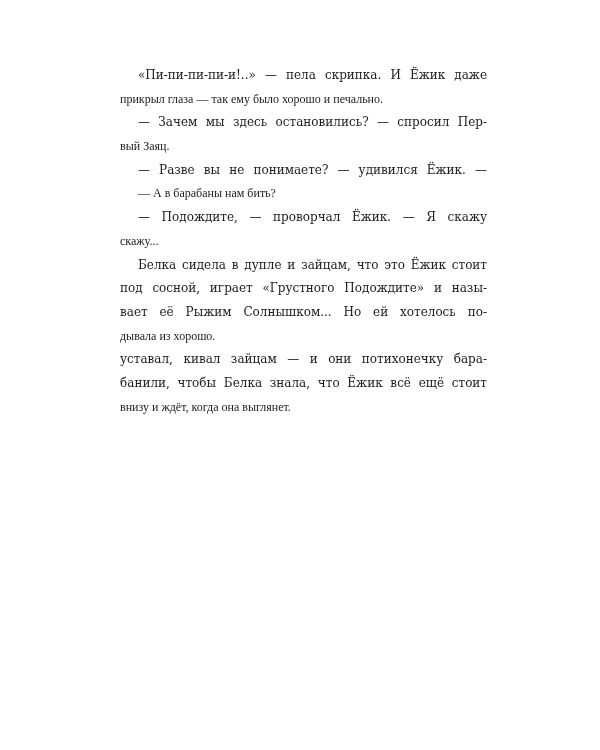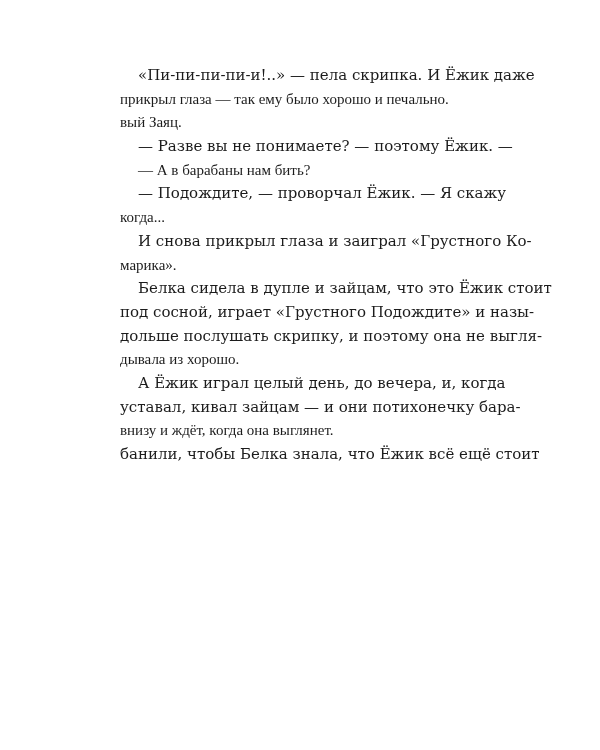--- a/index.html
+++ b/index.html
@@ -19,21 +19,21 @@
       width: 600px;
       height: 750px;
       background: #ffffff;
     }
     .text-block {
       position: absolute;
       left: 120px;
       top: 64px;
       width: 367px;
       font-family: "DejaVu Serif", "Liberation Serif", serif;
-      font-size: 15px;
+      font-size: 12px;
       color: #1c1c1c;
     }
     .line {
       height: 23.7px;
       line-height: 23.7px;
       white-space: nowrap;
       text-align: justify;
       text-align-last: justify;
       overflow: visible;
     }
@@ -50,48 +50,44 @@
 
 <div class="page">
   <div class="text-block">
 
     <div>
       <div class="line indent">«Пи-пи-пи-пи-и!..» — пела скрипка. И Ёжик даже</div>
       <div class="line last">прикрыл глаза — так ему было хорошо и печально.</div>
     </div>
 
     <div>
+      <div class="line indent">— Зачем мы здесь остановились? — спросил Пер-</div>
       <div class="line last">вый Заяц.</div>
     </div>
 
     <div>
-      <div class="line indent">— Разве вы не понимаете? — поэтому Ёжик. —</div>
+      <div class="line indent">— Разве вы не понимаете? — удивился Ёжик. —</div>
     </div>
 
     <div>
       <div class="line indent last">— А в барабаны нам бить?</div>
     </div>
 
     <div>
       <div class="line indent">— Подождите, — проворчал Ёжик. — Я скажу</div>
-      <div class="line last">когда...</div>
+      <div class="line last">скажу...</div>
     </div>
 
-    <div>
-      <div class="line indent">И снова прикрыл глаза и заиграл «Грустного Ко-</div>
-      <div class="line last">марика».</div>
-    </div>
 
     <div>
       <div class="line indent">Белка сидела в дупле и зайцам, что это Ёжик стоит</div>
       <div class="line">под сосной, играет «Грустного Подождите» и назы-</div>
-      <div class="line">дольше послушать скрипку, и поэтому она не выгля-</div>
+      <div class="line">вает её Рыжим Солнышком... Но ей хотелось по-</div>
       <div class="line last">дывала из хорошо.</div>
     </div>
 
     <div>
-      <div class="line indent">А Ёжик играл целый день, до вечера, и, когда</div>
       <div class="line">уставал, кивал зайцам — и они потихонечку бара-</div>
+      <div class="line">банили, чтобы Белка знала, что Ёжик всё ещё стоит</div>
       <div class="line last">внизу и ждёт, когда она выглянет.</div>
-      <div class="line">банили, чтобы Белка знала, что Ёжик всё ещё стоит</div>
     </div>
   </div>
 </div>
 
 </body></html>

